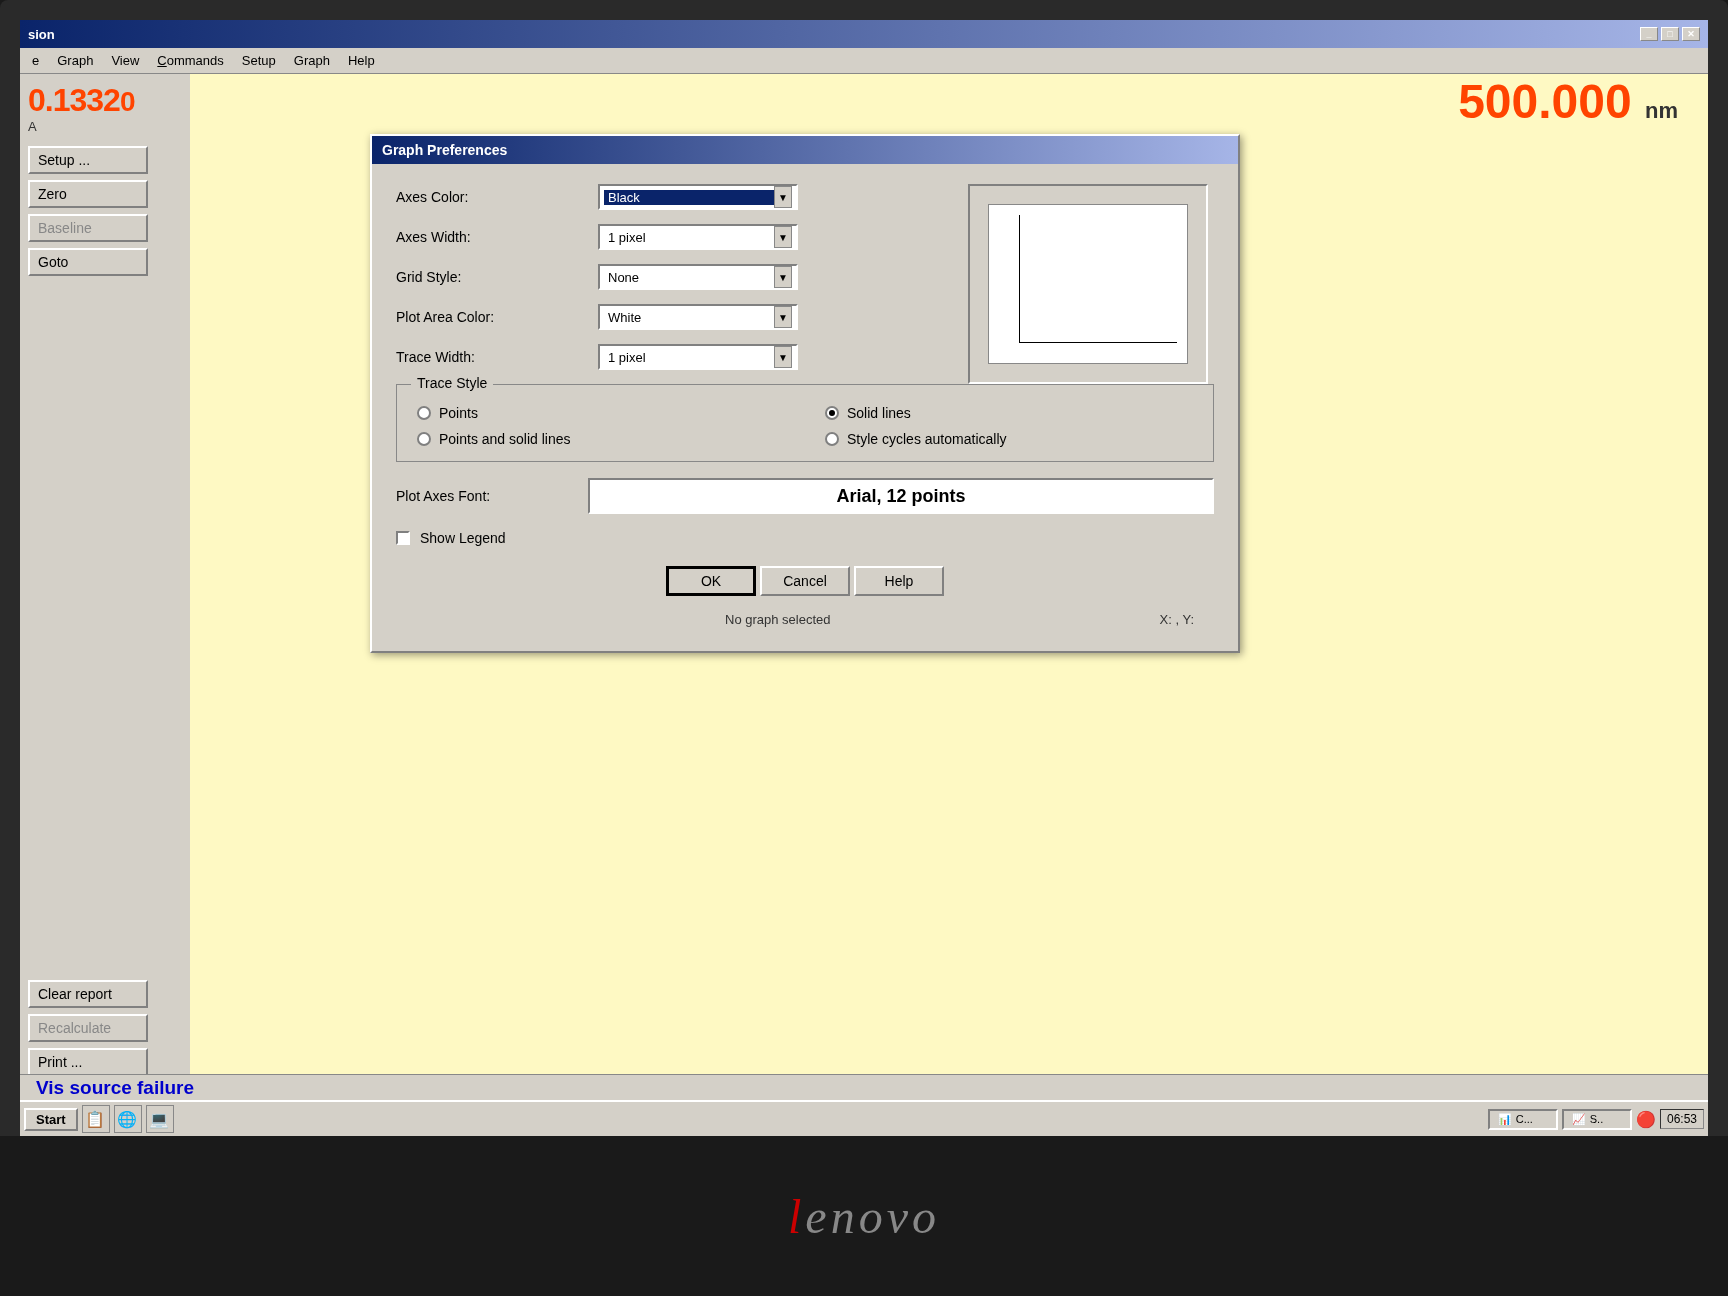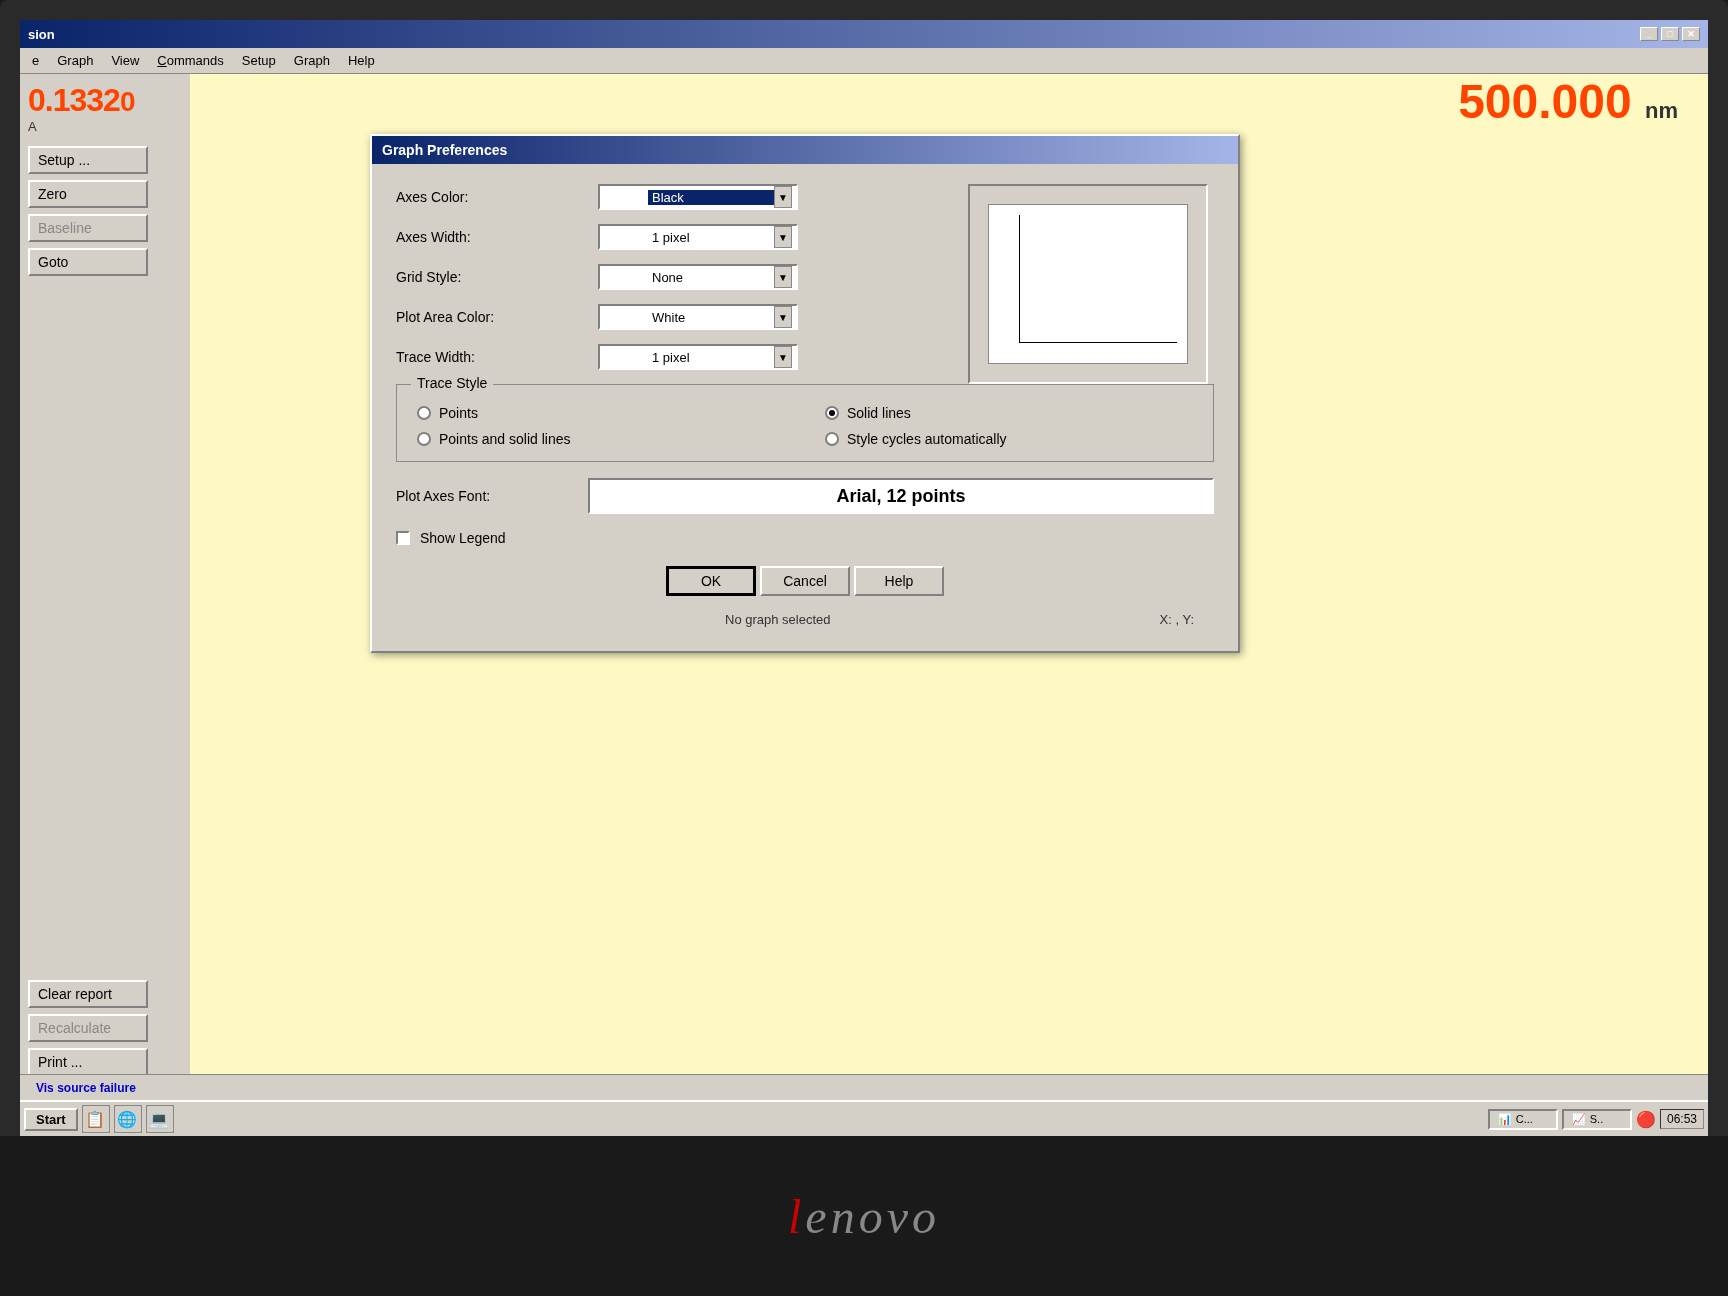--- a/index.html
+++ b/index.html
@@ -165,21 +165,21 @@
       color: #ff4400;
       font-weight: bold;
     }
     .large-value-unit {
       font-size: 22px;
       color: #333;
     }
     .status-text {
       color: #0000cc;
       font-weight: bold;
-      font-size: 12px;
+      font-size: 19px;
     }
 
     
     .taskbar {
       position: absolute;
       bottom: 0; left: 0; right: 0;
       height: 36px;
       background: #d4d0c8;
       border-top: 2px solid #fff;
       display: flex;
@@ -319,21 +319,20 @@
       align-items: center;
       justify-content: center;
       font-size: 10px;
       flex-shrink: 0;
     }
 
     .win-select-text {
       flex: 1;
       padding: 0 4px;
       font-size: 13px;
-      margin-left: 44px;
     }
 
     
     .preview-box {
       position: absolute;
       right: 30px;
       top: 20px;
       width: 240px;
       height: 200px;
       background: #d4d0c8;

